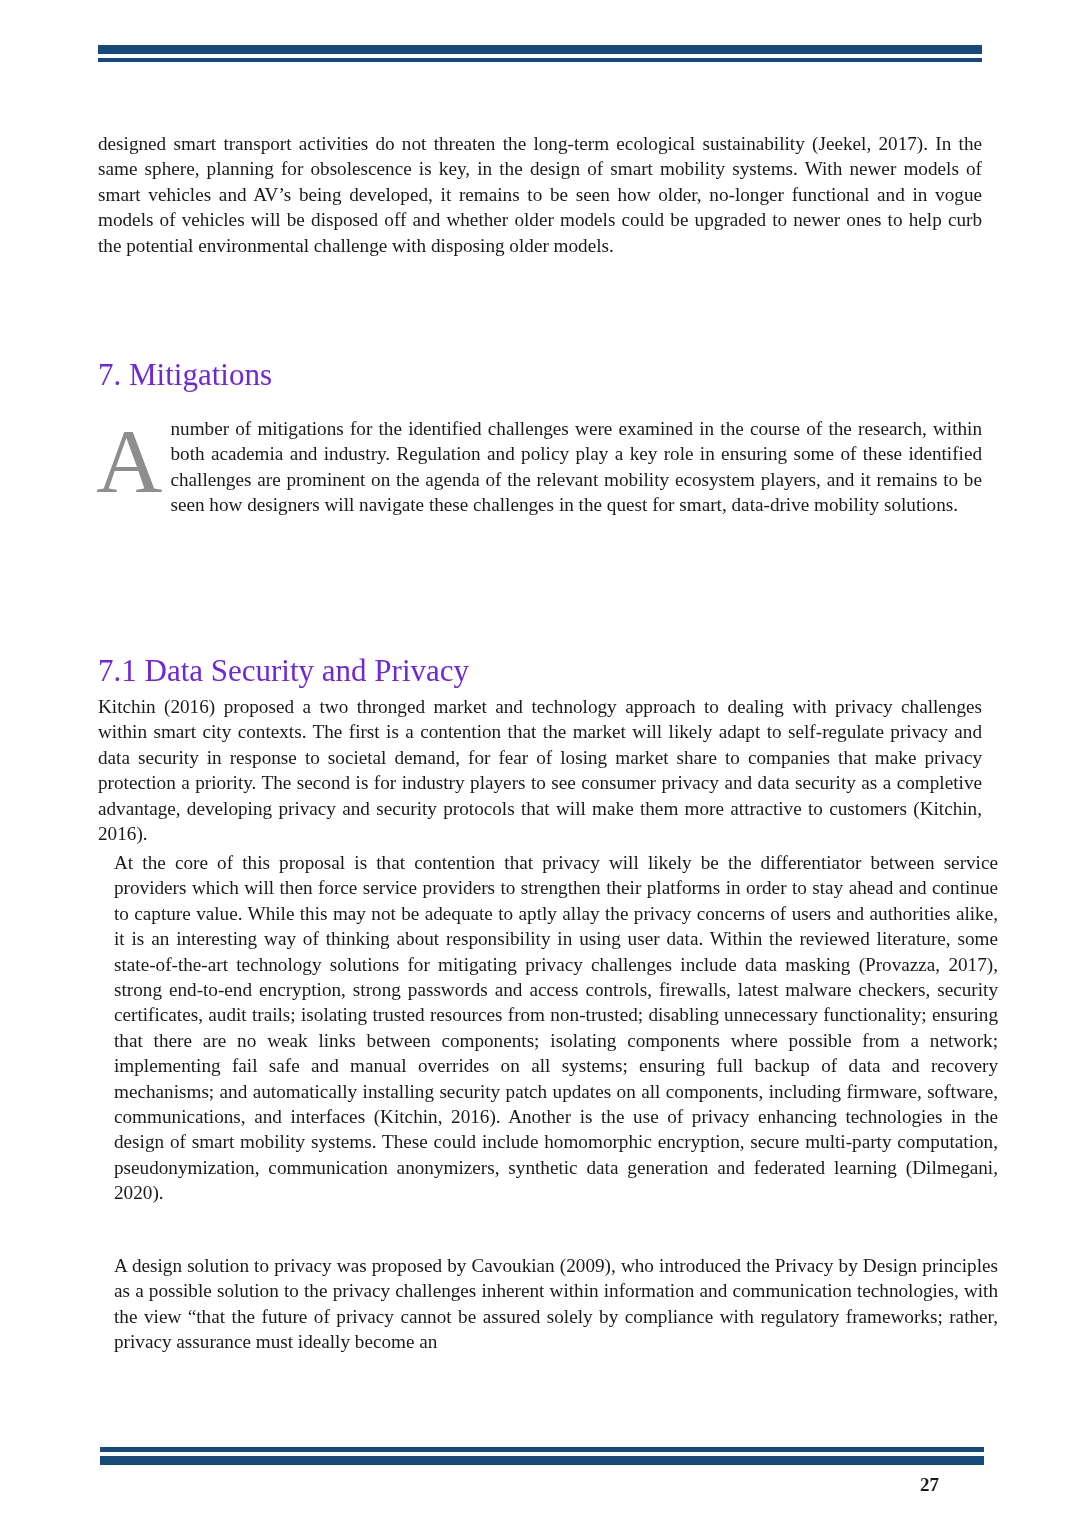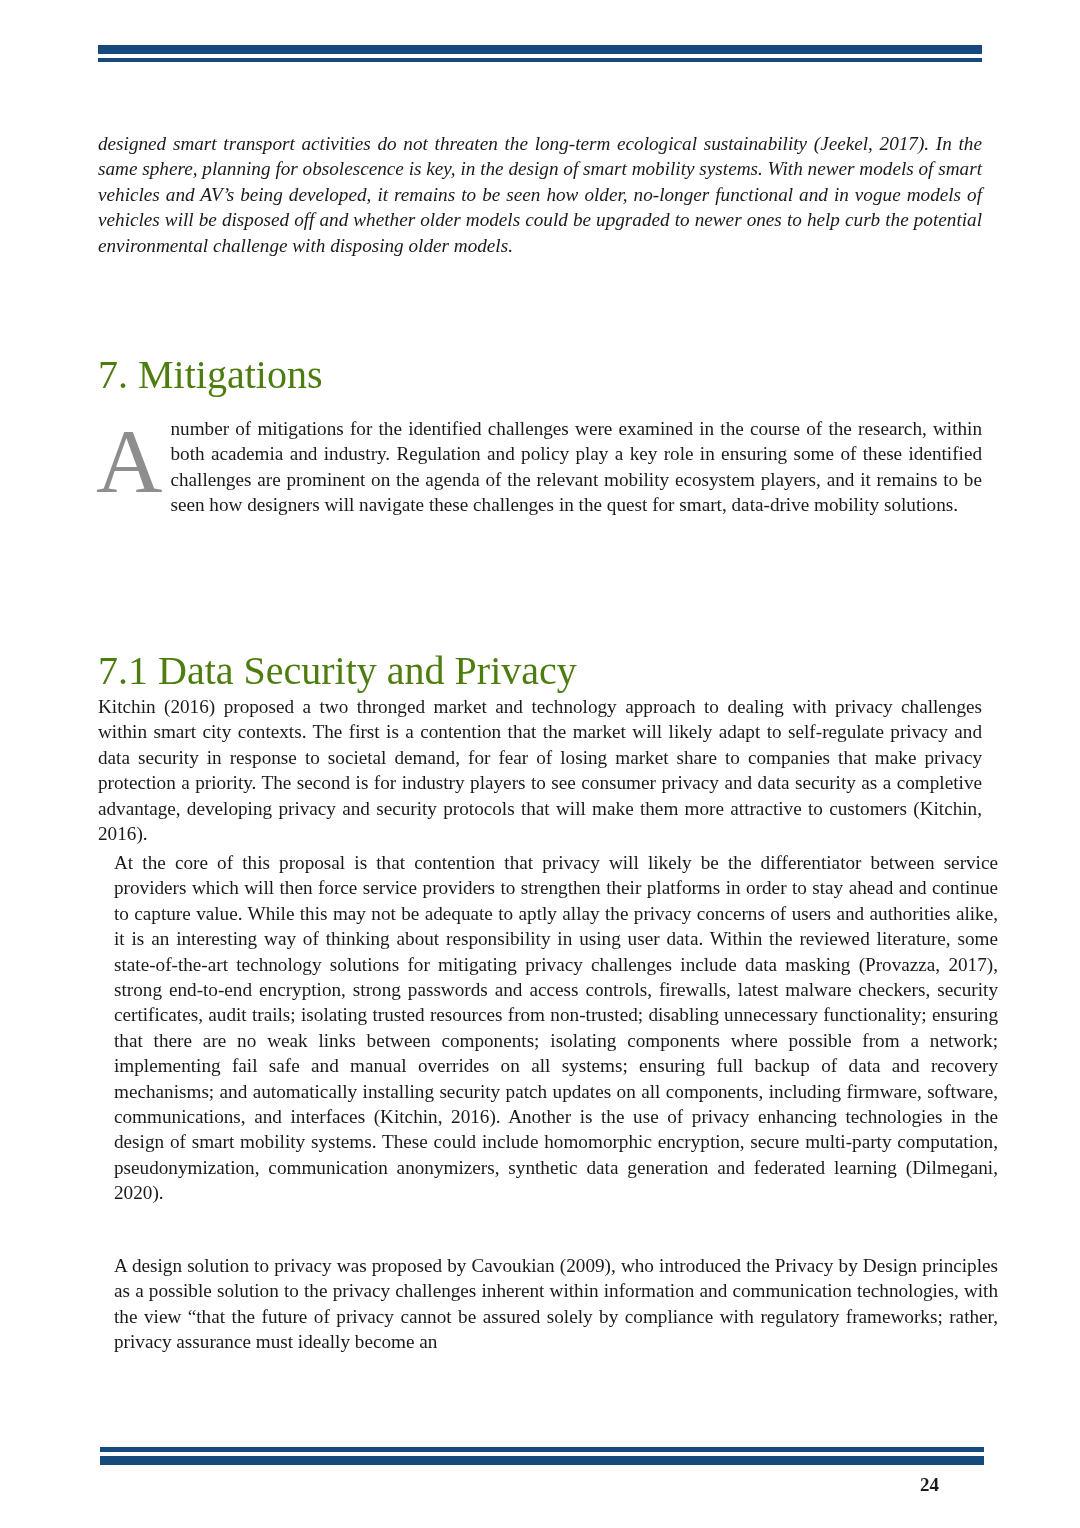--- a/index.html
+++ b/index.html
@@ -5,22 +5,22 @@
   html, body { margin:0; padding:0; background:#ffffff; }
   body { width:1080px; height:1528px; position:relative; overflow:hidden;
          font-family:"Liberation Serif", serif; color:#1a1a1a; }
   .rule { position:absolute; left:98px; width:884px; background:#174a7c; }
   .top-thick { top:45px; height:9px; }
   .top-thin  { top:58px; height:4px; }
   .bot-thin  { top:1447px; height:5px; left:100px; }
   .bot-thick { top:1456px; height:9px; left:100px; }
   .content { position:absolute; left:98px; top:131px; width:884px; }
   p { margin:0; font-size:19.2px; line-height:25.4px; text-align:justify; }
-  h2 { margin:0; font-weight:normal; color:#4d7c0f; font-size:40px; line-height:36px; }
-  .p-intro { position:absolute; top:0; left:0; width:884px;font-style:italic; }
+  h2 { margin:0; font-weight:normal; color:#6d28d9; font-size:31px; line-height:36px; }
+  .p-intro { position:absolute; top:0; left:0; width:884px; }
   .h-mit { position:absolute; top:226px; left:0; }
   .p-mit { position:absolute; top:285px; left:0; width:884px; }
   .dropcap { float:left; font-size:92px; line-height:70px; color:#8e8e8e;
              margin:10px 8px 0 -2px; font-family:"Liberation Serif", serif; }
   .h-sec { position:absolute; top:486px; left:0;margin-top:36px; }
   .p1 { position:absolute; top:563px; left:0; width:884px; }
   .p2 { position:absolute; top:719px; left:0; width:884px;margin-left:16px; }
   .p3 { position:absolute; top:1122px; left:16px; width:884px; }
   .page-num { position:absolute; top:1474px; left:920px; font-size:19px;
               font-weight:bold; font-family:"Liberation Serif", serif; }
@@ -38,13 +38,13 @@
   <p class="p-mit"><span class="dropcap">A</span><span> number of mitigations for the identified challenges were examined in the course of the research, within both academia and industry. Regulation and policy play a key role in ensuring some of these identified challenges are prominent on the agenda of the relevant mobility ecosystem players, and it remains to be seen how designers will navigate these challenges in the quest for smart, data-drive mobility solutions.</span></p>
 
   <h2 class="h-sec">7.1 Data Security and Privacy</h2>
   <p class="p1">Kitchin (2016) proposed a two thronged market and technology approach to dealing with privacy challenges within smart city contexts. The first is a contention that the market will likely adapt to self-regulate privacy and data security in response to societal demand, for fear of losing market share to companies that make privacy protection a priority. The second is for industry players to see consumer privacy and data security as a completive advantage, developing privacy and security protocols that will make them more attractive to customers (Kitchin, 2016).</p>
   <p class="p2">At the core of this proposal is that contention that privacy will likely be the differentiator between service providers which will then force service providers to strengthen their platforms in order to stay ahead and continue to capture value. While this may not be adequate to aptly allay the privacy concerns of users and authorities alike, it is an interesting way of thinking about responsibility in using user data. Within the reviewed literature, some state-of-the-art technology solutions for mitigating privacy challenges include data masking (Provazza, 2017), strong end-to-end encryption, strong passwords and access controls, firewalls, latest malware checkers, security certificates, audit trails; isolating trusted resources from non-trusted; disabling unnecessary functionality; ensuring that there are no weak links between components; isolating components where possible from a network; implementing fail safe and manual overrides on all systems; ensuring full backup of data and recovery mechanisms; and automatically installing security patch updates on all components, including firmware, software, communications, and interfaces (Kitchin, 2016). Another is the use of privacy enhancing technologies in the design of smart mobility systems. These could include homomorphic encryption, secure multi-party computation, pseudonymization, communication anonymizers, synthetic data generation and federated learning (Dilmegani, 2020).</p>
   <p class="p3">A design solution to privacy was proposed by Cavoukian (2009), who introduced the Privacy by Design principles as a possible solution to the privacy challenges inherent within information and communication technologies, with the view “that the future of privacy cannot be assured solely by compliance with regulatory frameworks; rather, privacy assurance must ideally become an</p>
 </div>
 
 <div class="rule bot-thin"></div>
 <div class="rule bot-thick"></div>
-<div class="page-num">24</div>
+<div class="page-num">27</div>
 
 </body></html>

